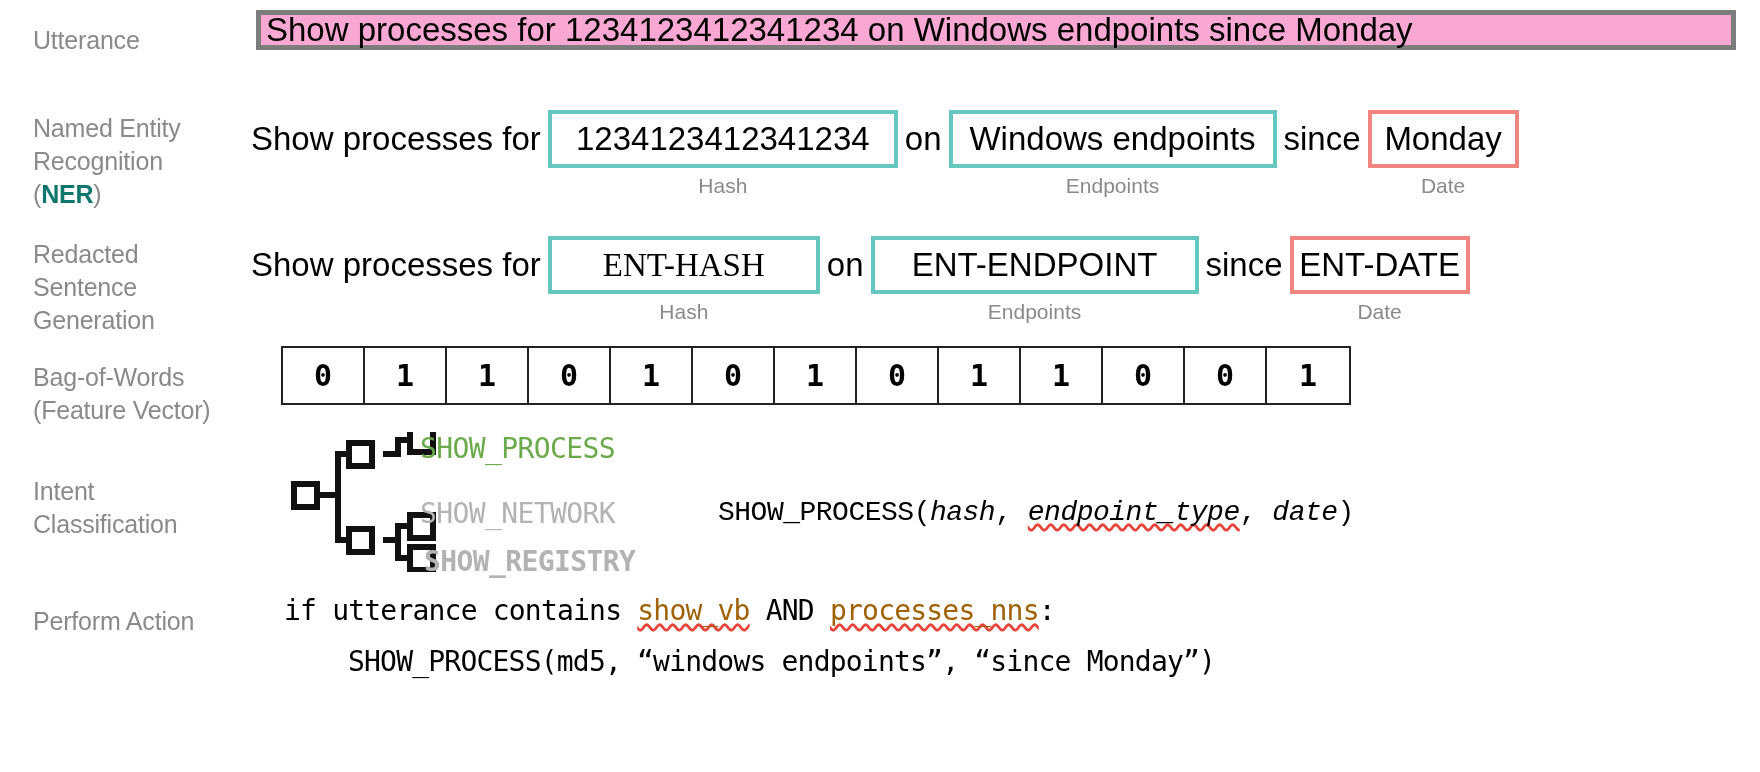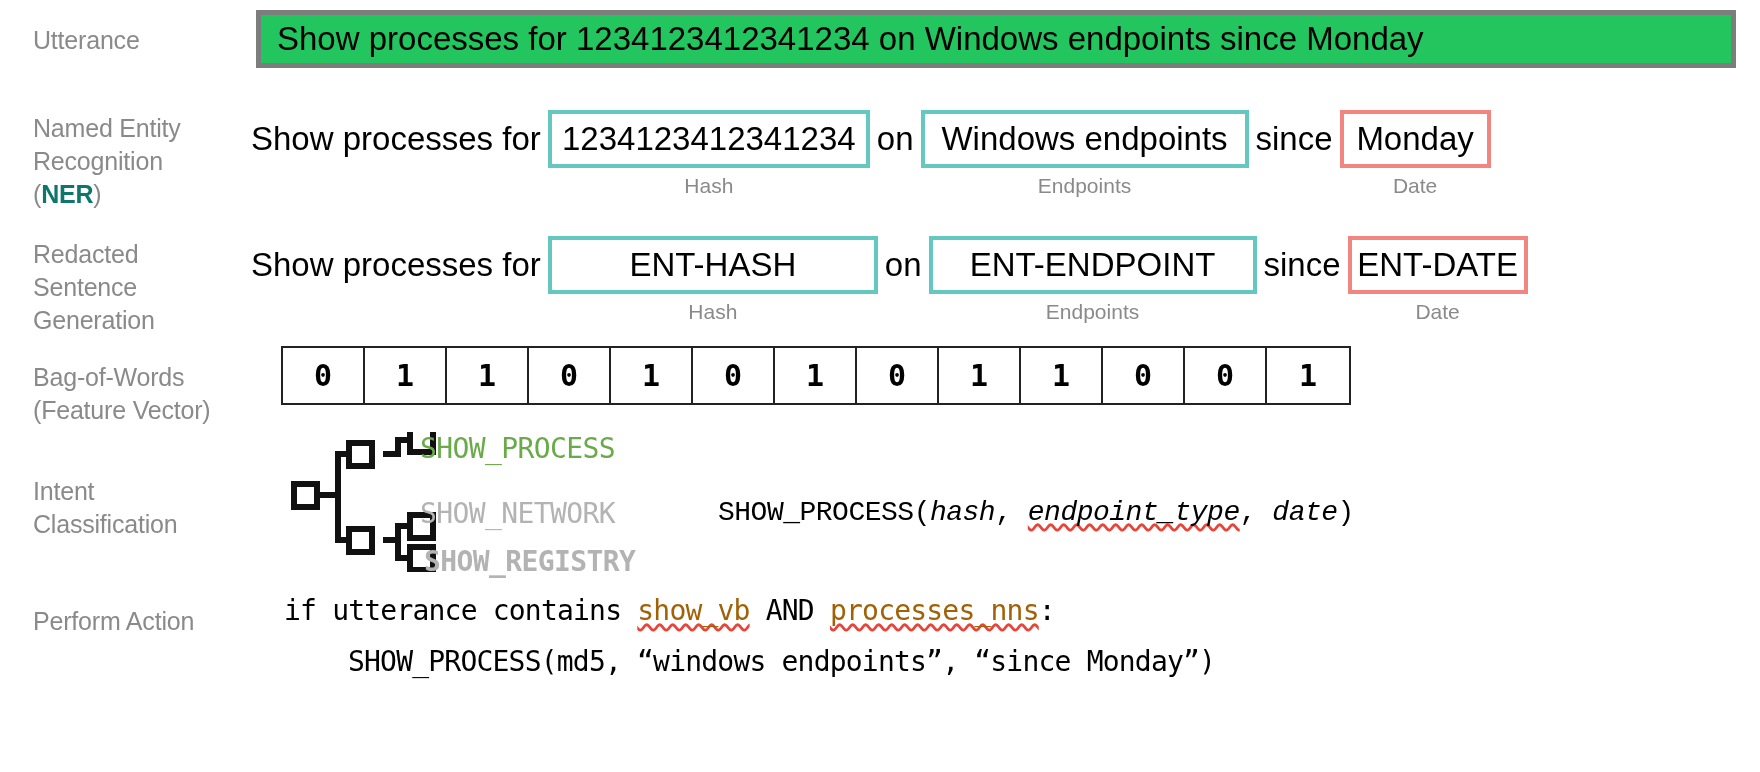--- a/index.html
+++ b/index.html
@@ -24,27 +24,27 @@
     letter-spacing: -0.2px;
   }
   .stage-label b { color: #0f766e; font-weight: bold; }
 
   
   #utterance-box {
     position: absolute;
     left: 256px;
     top: 10px;
     width: 1480px;
-    height: 58px;
+    height: 40px;
     border: 5px solid #7d7d7d;
-    background: #22c55e;
-    box-sizing: border-box;
-    display: flex;
-    align-items: center;
-    padding-left: 16px;
+    background: #f9a8d4;
+    box-sizing: border-box;
+    display: flex;
+    align-items: center;
+    padding-left: 5px;
   }
   #utterance-text {
     font-size: 33px;
     color: #000;
     white-space: nowrap;
   }
 
   
   .sent-row {
     position: absolute;
@@ -185,39 +185,39 @@
   <span>Perform Action</span>
 </div>
 
 <div id="utterance-box">
   <span id="utterance-text">Show processes for 1234123412341234 on Windows endpoints since Monday</span>
 </div>
 
 <div class="sent-row" id="ner-row" style="left:244px; top:110px;">
     <span class="plain-tok">Show processes for</span>
     <span class="ent-wrap">
-      <span class="ent-box" style="width: 322px;">1234123412341234</span>
+      <span class="ent-box" style="width: 350px;">1234123412341234</span>
       <span class="ent-cap">Hash</span>
     </span>
     <span class="plain-tok">on</span>
     <span class="ent-wrap">
       <span class="ent-box" style="width: 328px;">Windows endpoints</span>
       <span class="ent-cap">Endpoints</span>
     </span>
     <span class="plain-tok">since</span>
     <span class="ent-wrap">
       <span class="ent-box red" style="width: 151px;">Monday</span>
       <span class="ent-cap">Date</span>
     </span>
   </div>
 
 <div class="sent-row" id="redacted-row" style="left:244px; top:236px;">
     <span class="plain-tok">Show processes for</span>
     <span class="ent-wrap">
-      <span class="ent-box" style="width: 330px;">ENT-HASH</span>
+      <span class="ent-box" style="width: 272px; font-family: Liberation Serif, serif;">ENT-HASH</span>
       <span class="ent-cap">Hash</span>
     </span>
     <span class="plain-tok">on</span>
     <span class="ent-wrap">
       <span class="ent-box" style="width: 328px;">ENT-ENDPOINT</span>
       <span class="ent-cap">Endpoints</span>
     </span>
     <span class="plain-tok">since</span>
     <span class="ent-wrap">
       <span class="ent-box red" style="width: 180px;">ENT-DATE</span>

